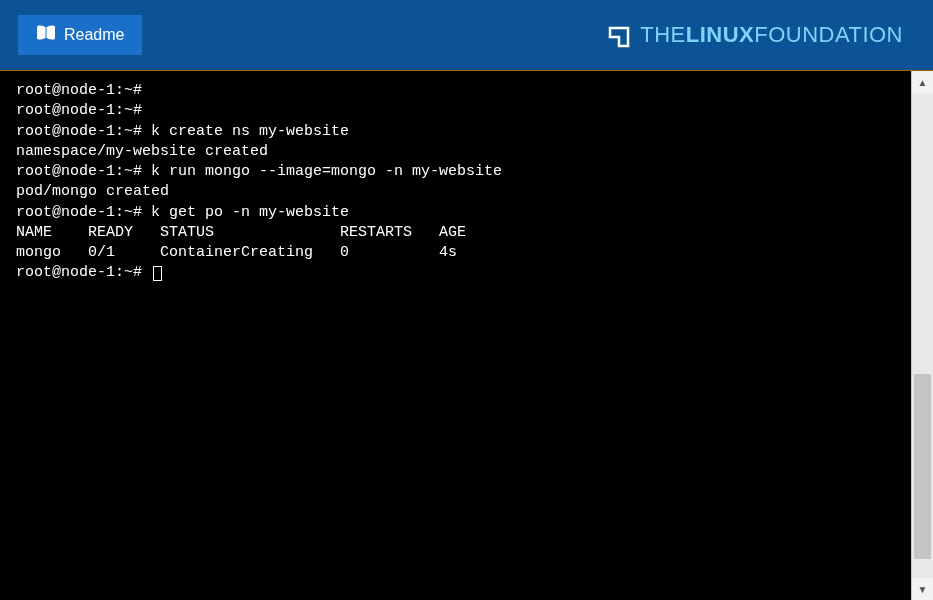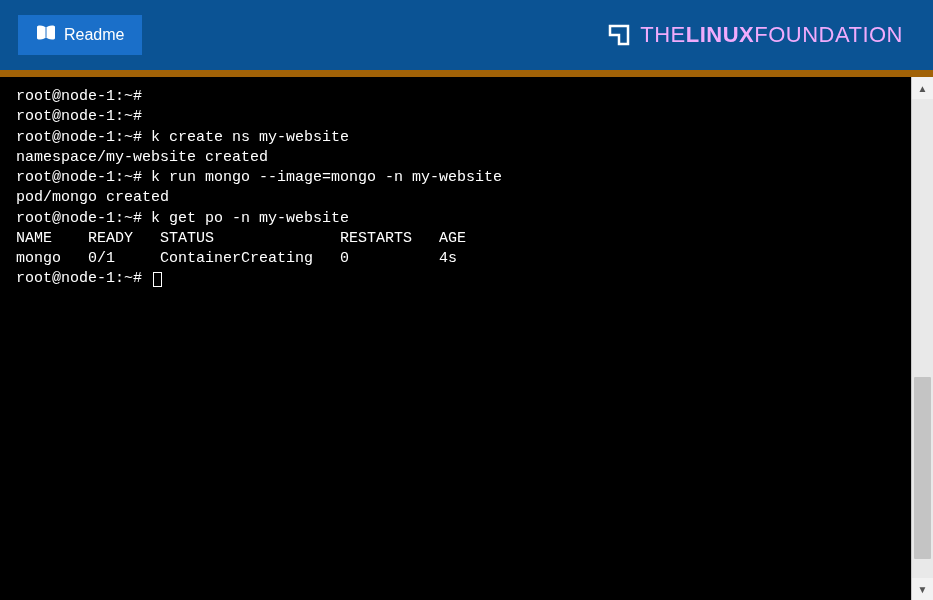--- a/index.html
+++ b/index.html
@@ -38,41 +38,41 @@
       cursor: pointer;
     }
     .tab.active {
       background: #1a6fc9;
     }
     .tab.inactive {
       background: transparent;
     }
     .brand {
       display: flex;
-      align-items: center;
+      align-items: flex-end;
       gap: 10px;
-      color: #f0abfc;
+      color: #7dd3fc;
       font-size: 22px;
       letter-spacing: 0.5px;
     }
     .brand-icon {
       display: inline-flex;
       align-items: center;
     }
     .brand-text {
       font-weight: 300;
     }
     .brand-text .the { font-weight: 300; }
     .brand-text .linux { font-weight: 700; }
     .brand-text .foundation { font-weight: 300; }
     .terminal-wrap {
       flex: 1;
       display: flex;
       background: #000;
-      border-top: 7px solid #a16207;
+      border-top: 1px solid #a16207;
     }
     .terminal {
       flex: 1;
       background: #000;
       color: #ffffff;
       font-family: "Courier New", Courier, monospace;
       font-size: 15px;
       line-height: 1.35;
       padding: 10px 8px 8px 16px;
       white-space: pre;

